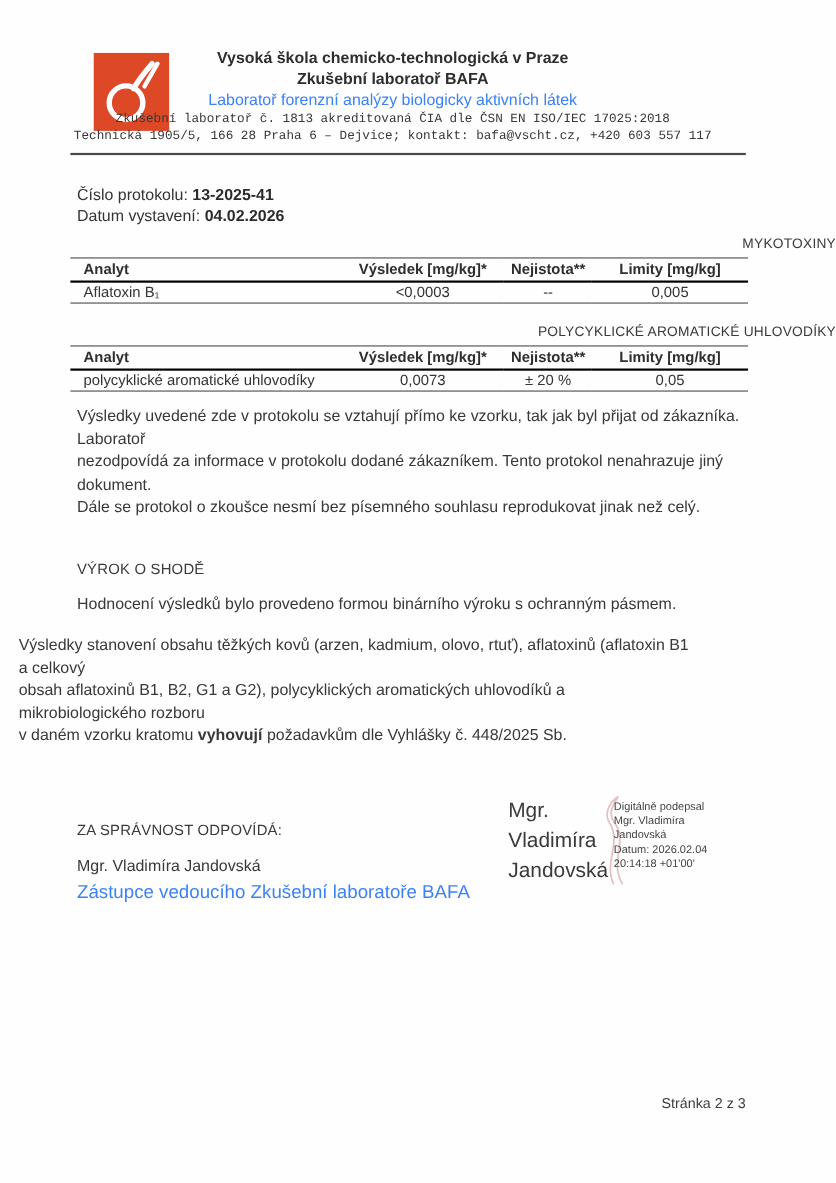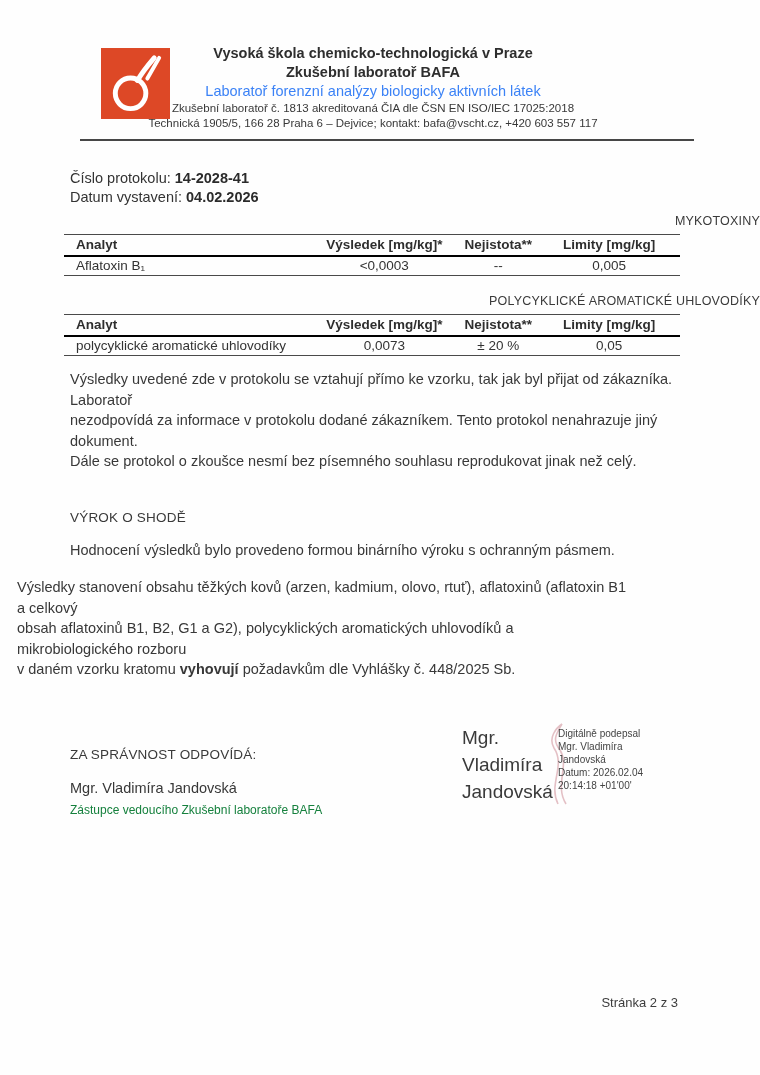--- a/index.html
+++ b/index.html
@@ -5,26 +5,26 @@
   html,body{margin:0;padding:0;background:#ffffff;}
   .page{
     position:relative;
     width:760px;height:1075px;
     background:#fefefe;
     font-family:"Liberation Sans","DejaVu Sans",sans-serif;
     color:#333333;
     overflow:hidden;
   }
   
-  .header{position:relative;height:160px;margin-left:16px;}
+  .header{position:relative;height:160px;}
   .logo{position:absolute;left:85px;top:48px;width:69px;height:71px;}
   .header-text{position:absolute;left:57px;top:44px;width:600px;text-align:center;}
   .h-line1,.h-line2{font-size:14.5px;line-height:19px;font-weight:bold;color:#2e2e2e;}
   .h-line3{font-size:14.5px;line-height:19px;color:#3b82f6;}
-  .h-line4,.h-line5{font-size:11.5px;line-height:15px;color:#383838;}
+  .h-line4,.h-line5{font-size:11.5px;line-height:15px;color:#383838;font-family:Liberation Mono, monospace;}
   .rule{position:absolute;left:64px;top:139px;width:614px;height:2px;background:#474747;}
   
   .proto{margin:9px 0 0 70px;font-size:14.5px;line-height:19px;color:#333;}
   .proto b{color:#2b2b2b;}
   
   .sec-title{margin:6px 0 0 78px;font-size:12.5px;line-height:16px;color:#3a3a3a;letter-spacing:.2px;text-align:right;}
   .sec-title.second{margin-top:17px;}
   
   table.results{
     width:616px;margin:5px 0 0 64px;border-collapse:collapse;
@@ -39,21 +39,21 @@
   table.results .ta-l{text-align:left;padding-left:12px;}
   
   .body-head{margin:49px 0 0 70px;font-size:13.5px;line-height:17px;color:#3a3a3a;letter-spacing:.2px;}
   .body-head.vyrok{margin-top:37px;}
   .body-head.za{margin-top:66px;}
   .para{margin:13px 0 0 70px;width:616px;font-size:14.5px;line-height:20.5px;
     color:#383838;white-space:pre-line;}
   .para.single{margin-top:14px;}
   .para.verdict{margin-top:17px;margin-left:17px;}
   .sig-name{margin:16px 0 0 70px;font-size:14.5px;line-height:19px;color:#383838;}
-  .sig-role{margin:5px 0 0 70px;font-size:12px;line-height:15px;color:#15803d;}
+  .sig-role{margin:5px 0 0 70px;font-size:17px;line-height:15px;color:#3b82f6;}
   
   .digsig{position:absolute;left:460px;top:720px;width:220px;height:92px;}
   .digsig-name{position:absolute;left:2px;top:4px;width:110px;
     font-size:19px;line-height:27px;color:#3a3a3a;white-space:pre-line;}
   .digsig-flourish{position:absolute;left:84px;top:2px;width:30px;height:86px;opacity:.55;}
   .digsig-text{position:absolute;left:98px;top:7px;width:120px;
     font-size:10px;line-height:13px;color:#444;white-space:pre-line;}
   
   .footer{position:absolute;left:0;top:995px;width:678px;text-align:right;
     font-size:13px;color:#3d3d3d;}
@@ -73,21 +73,21 @@
     <div class="header-text">
       <div class="h-line1">Vysoká škola chemicko-technologická v Praze</div>
       <div class="h-line2">Zkušební laboratoř BAFA</div>
       <div class="h-line3">Laboratoř forenzní analýzy biologicky aktivních látek</div>
       <div class="h-line4">Zkušební laboratoř č. 1813 akreditovaná ČIA dle ČSN EN ISO/IEC 17025:2018</div>
       <div class="h-line5">Technická 1905/5, 166 28 Praha 6 – Dejvice; kontakt: bafa@vscht.cz, +420 603 557 117</div>
     </div>
     <div class="rule"></div>
   </div>
 
-  <div class="proto"><span>Číslo protokolu:</span> <b>14-2028-41</b></div>
+  <div class="proto"><span>Číslo protokolu:</span> <b>13-2025-41</b></div>
   <div class="proto" style="margin-top:0;"><span>Datum vystavení:</span> <b>04.02.2026</b></div>
 
   <div class="sec-title">MYKOTOXINY</div>
   <table class="results">
     <colgroup>
         <col class="c0">
         <col class="c1">
         <col class="c2">
         <col class="c3">
       </colgroup>

